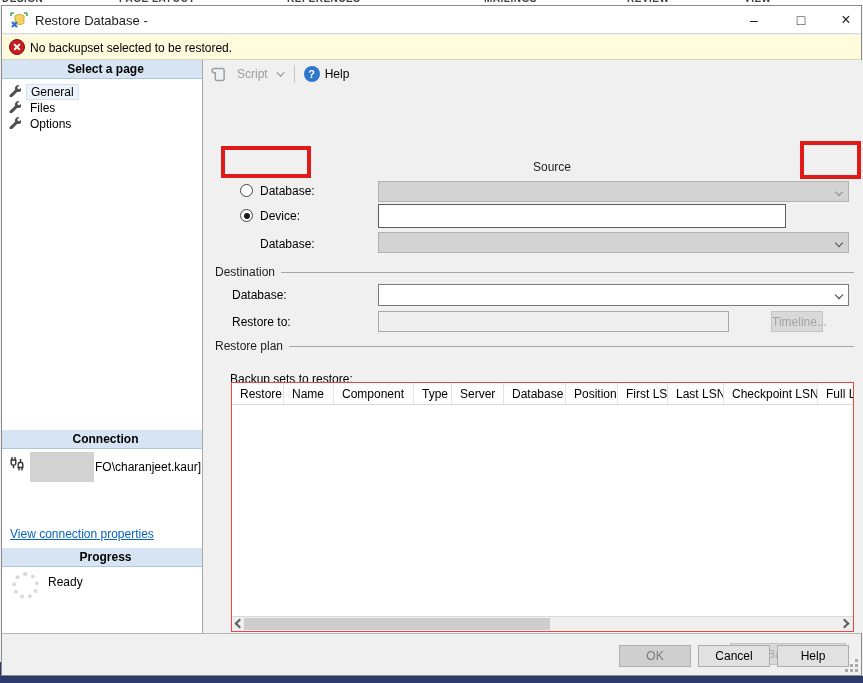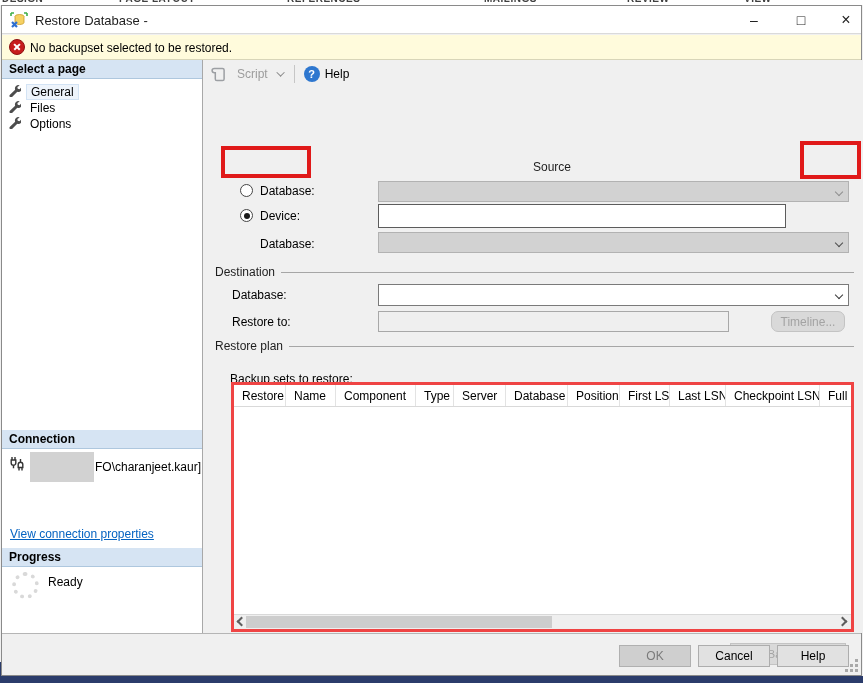--- a/index.html
+++ b/index.html
@@ -22,21 +22,21 @@
   .winbtn { position:absolute; top:3px; width:24px; height:22px; text-align:center; line-height:22px; font-size:14px; color:#222; }
   .winbtn.min { left:740px; } .winbtn.max { left:787px; } .winbtn.close { left:832px; font-size:16px; }
 
   .alertbar { position:absolute; left:0; top:29px; width:100%; height:25px; background:#fffbdc; border-bottom:1px solid #d8d5b8; }
   .err-icon { position:absolute; left:7px; top:4px; width:16px; height:16px; background:#c71c1c; border-radius:50%; border:1px solid #8e1212; }
   .err-icon::before, .err-icon::after { content:""; position:absolute; left:3px; top:6.3px; width:8px; height:1.8px; background:#fff; }
   .err-icon::before { transform:rotate(45deg); } .err-icon::after { transform:rotate(-45deg); }
   .alert-text { position:absolute; left:28px; top:6px; }
 
   
-  .sidebar { position:absolute; left:0; top:54px; width:201px; height:573px; background:#fff; border-right:1px solid #a8a8a8; }
+  .sidebar { position:absolute; left:0; top:54px; width:201px; height:573px; background:#fff; border-right:1px solid #a8a8a8;text-align:center; }
   .panel-header { position:absolute; left:0; width:100%; height:19px; background:#d6e4f3; border-bottom:1px solid #aec7de; font-weight:bold; padding:2px 0 0 7px; }
   .ph-select { top:0; } .ph-conn { top:370px; } .ph-prog { top:488px; }
   .page-item { position:absolute; left:6px; height:17px; display:flex; align-items:center; gap:5px; }
   .page-item .lab { padding:0 4px; }
   .page-item.sel .lab { background:#eef4fb; border:1px solid #d3e3f4; }
   .conn-icon { position:absolute; left:7px; top:396px; }
   .redact { position:absolute; left:28px; top:392px; width:64px; height:30px; background:#d2d2d2; }
   .conn-user { position:absolute; left:93px; top:400px; white-space:nowrap; }
   .conn-link { position:absolute; left:8px; top:467px; color:#0563c1; text-decoration:underline; }
   .spinner { position:absolute; left:10px; top:512px; width:27px; height:27px; border:4px dotted #d9d9d9; border-radius:50%; }
@@ -63,21 +63,21 @@
   .combo.enabled { background:#fff; border-color:#7a7a7a; }
   .combo.enabled .cv { border-color:#3a3a3a; }
   .textinput { position:absolute; background:#fff; border:1px solid #5c5c5c; }
   .textinput.disabled { background:#efefef; border:1px solid #a8a8a8; }
 
   .btn { position:absolute; background:#e1e1e1; border:1px solid #adadad; text-align:center; font-size:12px; }
   .btn.disabled { background:#d9d9d9; border-color:#c3c3c3; color:#a3a3a3; }
   .btn.ok-style { background:#cfcfcf; border-color:#b0b0b0; color:#7a7a7a; }
 
   
-  .grid { position:absolute; left:27px; top:322px; width:623px; height:250px; background:#fff; border:3px solid #ef4444; overflow:hidden; }
+  .grid { position:absolute; left:27px; top:322px; width:623px; height:250px; background:#fff; border:1px solid #ef4444; overflow:hidden; }
   .grid-header { display:flex; height:22px; border-bottom:1px solid #d9d9d9; }
   .gh-cell { flex:none; padding:4px 0 0 8px; border-right:1px solid #e3e3e3; white-space:nowrap; overflow:hidden; }
   .hscroll { position:absolute; left:0; bottom:0; width:100%; height:15px; background:#efefef; border-top:1px solid #d9d9d9; }
   .hs-arrow { position:absolute; top:3px; width:8px; height:8px; }
   .hs-arrow span { display:block; width:7px; height:7px; border-left:2px solid #5e5e5e; border-bottom:2px solid #5e5e5e; }
   .hs-left { left:4px; } .hs-left span { transform:rotate(45deg); }
   .hs-right { right:4px; } .hs-right span { transform:rotate(225deg); }
   .hs-thumb { position:absolute; left:12px; top:1px; width:306px; height:12px; background:#cdcdcd; }
 
   
@@ -216,21 +216,21 @@
           <span class="line"></span>
       </div>
 
       <span class="lbl" style="left:28px; top:228px;">Database:</span>
       <div class="combo enabled" style="left:174px; top:224px; width:471px; height:22px;">
           <span class="cv"></span>
         </div>
 
       <span class="lbl" style="left:28px; top:255px;">Restore to:</span>
       <input class="textinput disabled" style="left: 174px; top: 251px; width: 351px; height: 21px;" value="">
-      <button class="btn disabled" style="left:567px; top:251px; width:74px; height:21px;border-radius:7px;">Timeline...</button>
+      <button class="btn disabled" style="left:567px; top:251px; width:52px; height:21px;">Timeline...</button>
 
       <div class="group-label" style="left:11px; top:279px; width:639px;">
         <span>Restore plan</span>
           <span class="line"></span>
       </div>
       <span class="lbl" style="left:26px; top:312px;">Backup sets to restore:</span>
 
       <div class="grid">
         <div class="grid-header">
           <span class="gh-cell" style="width:52px">Restore</span>

